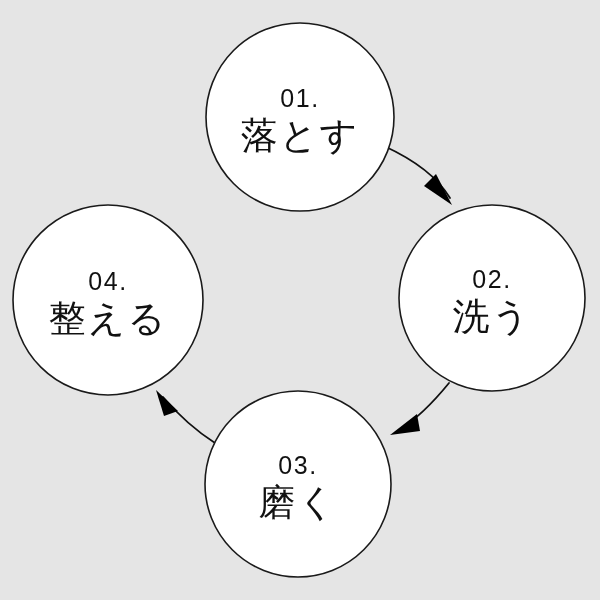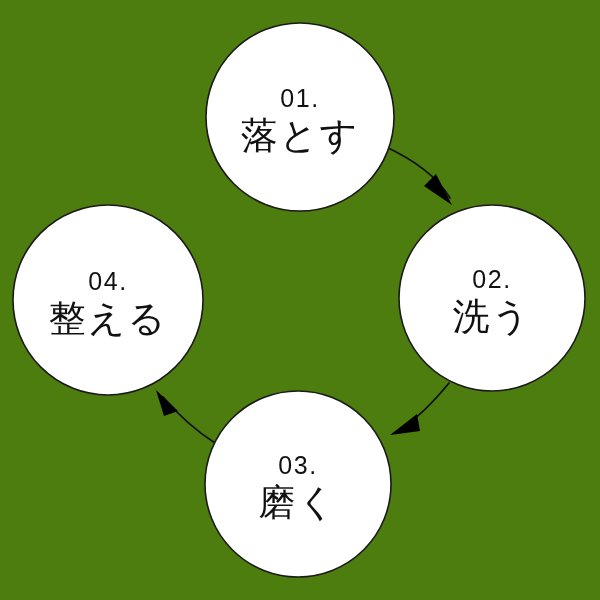--- a/index.html
+++ b/index.html
@@ -11,21 +11,21 @@
   body {
     width: 600px;
     height: 600px;
     font-family: "Liberation Sans", "DejaVu Sans", sans-serif;
     overflow: hidden;
   }
   #diagram-root {
     position: relative;
     width: 600px;
     height: 600px;
-    background: #4d7c0f;
+    background: #e5e5e5;
   }
   svg.canvas {
     position: absolute;
     top: 0;
     left: 0;
     width: 600px;
     height: 600px;
     display: block;
   }
   .node-circle {

